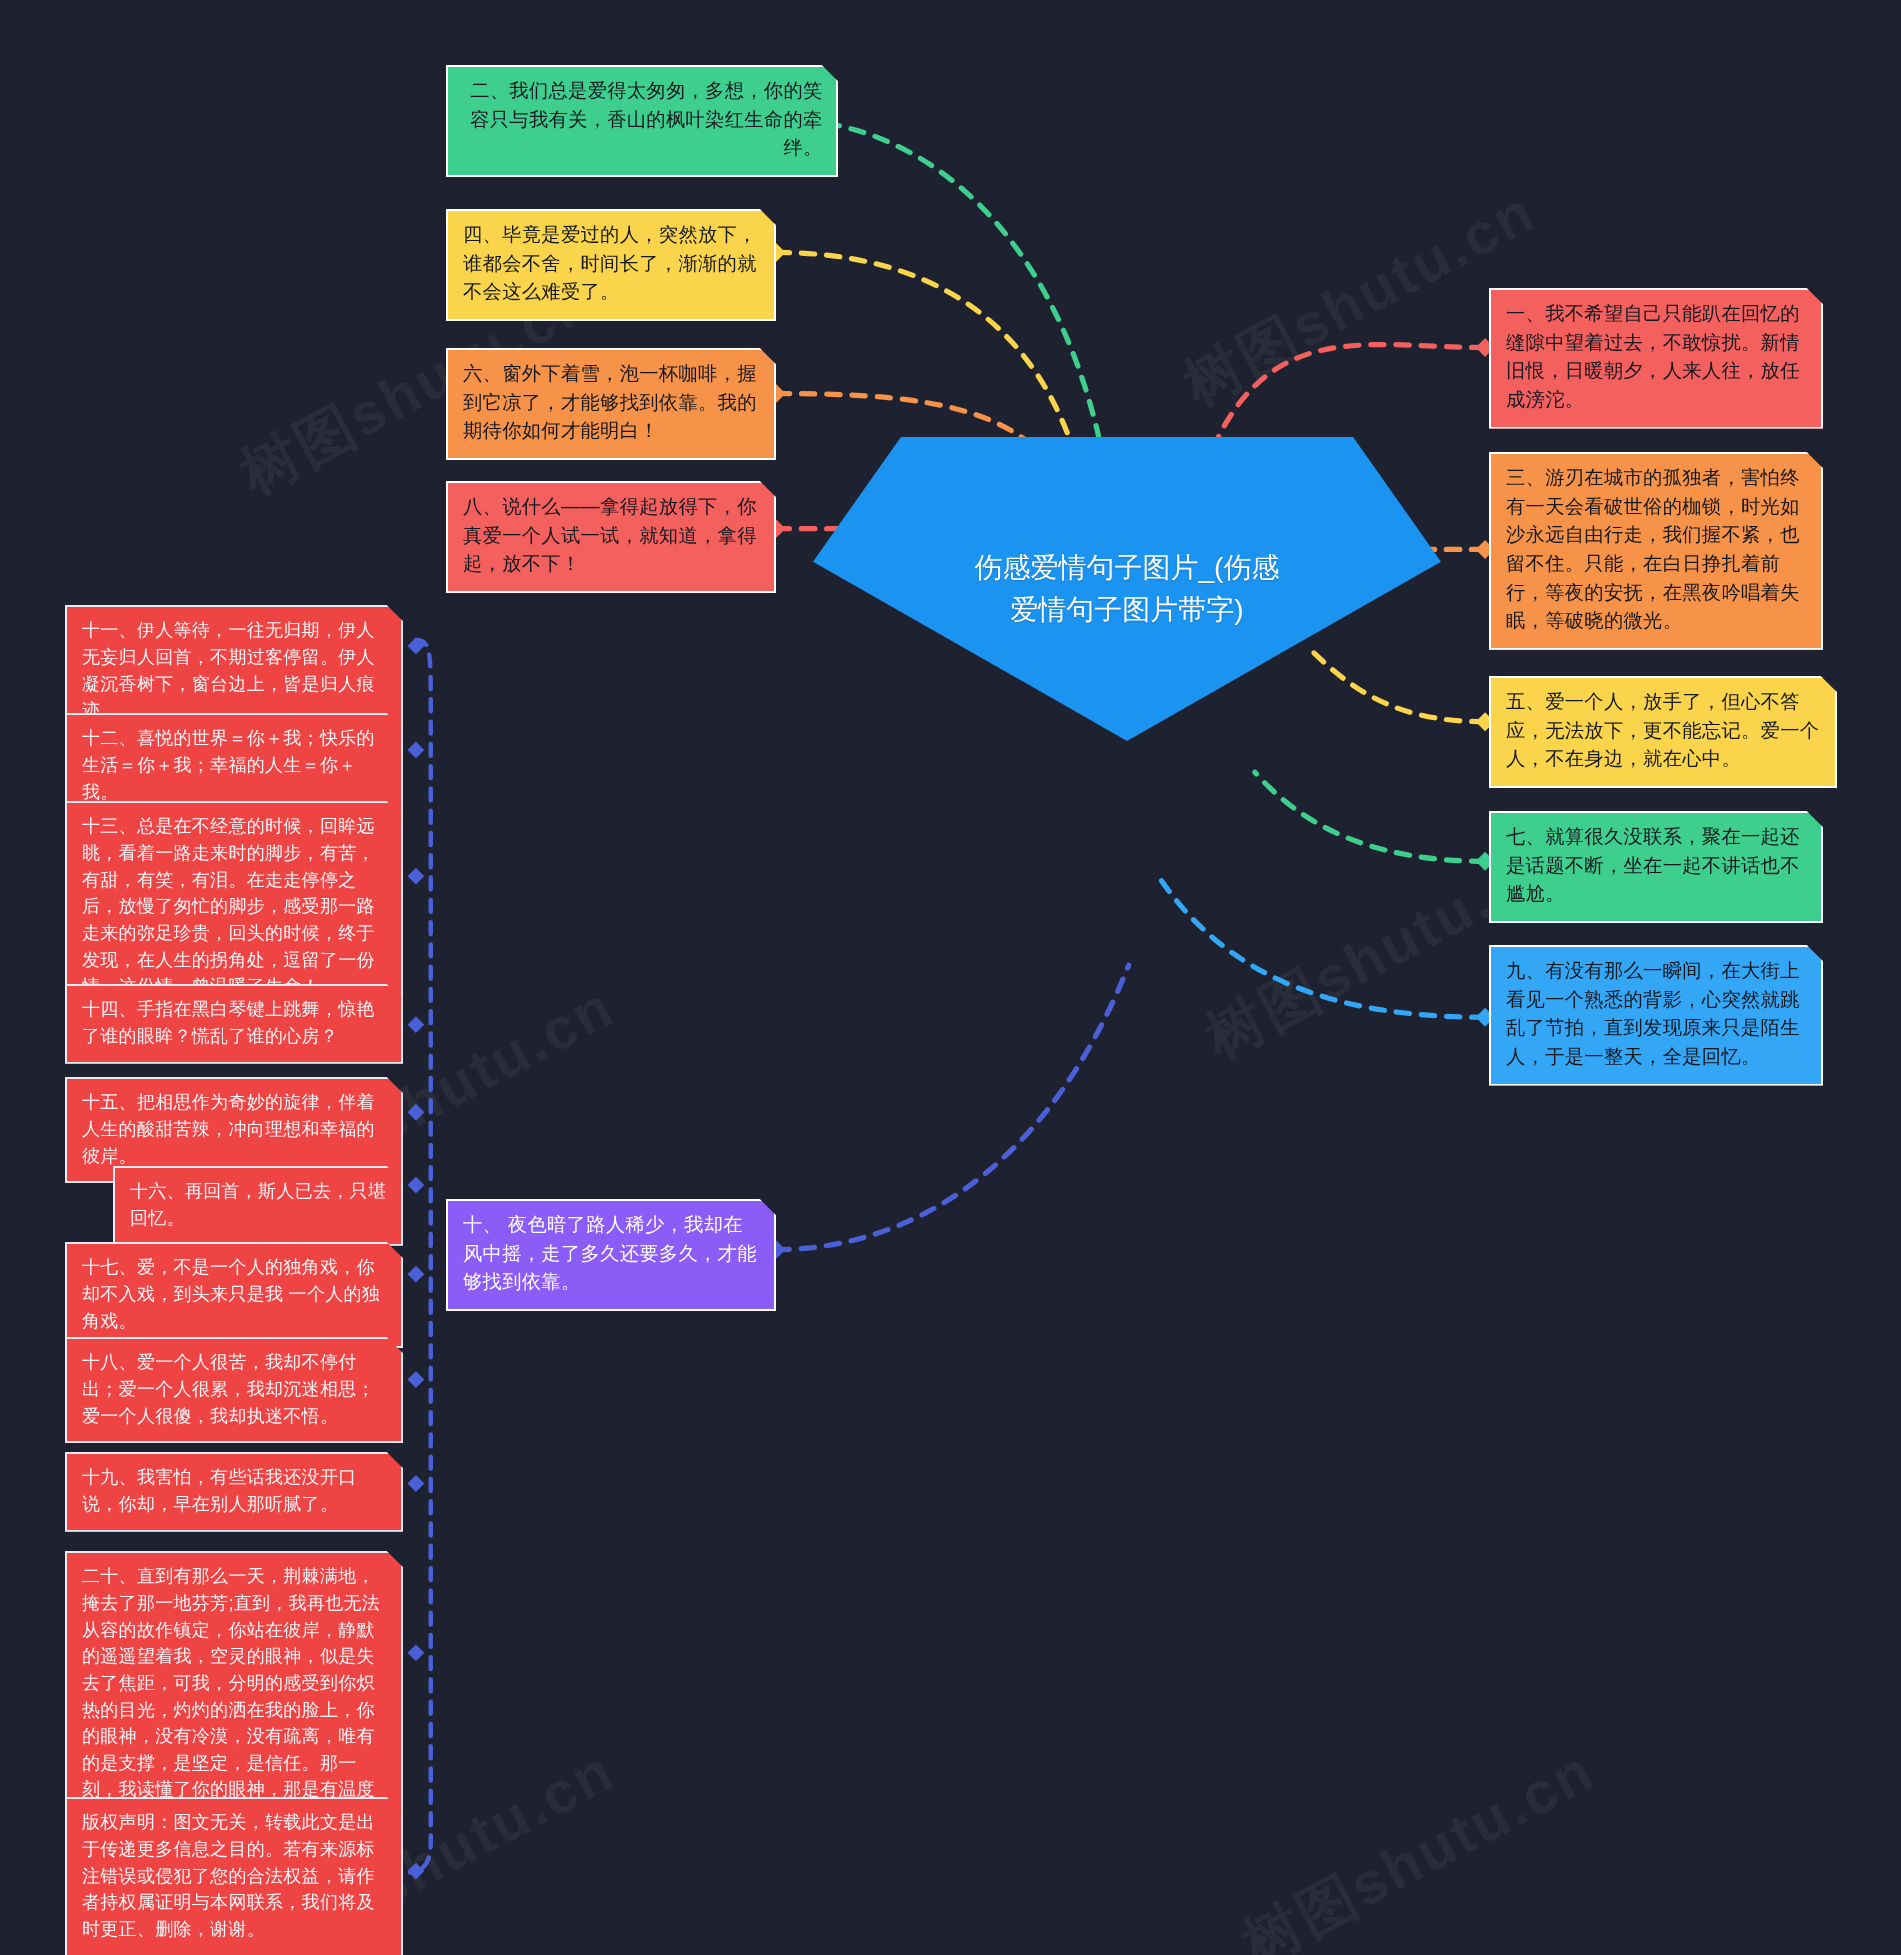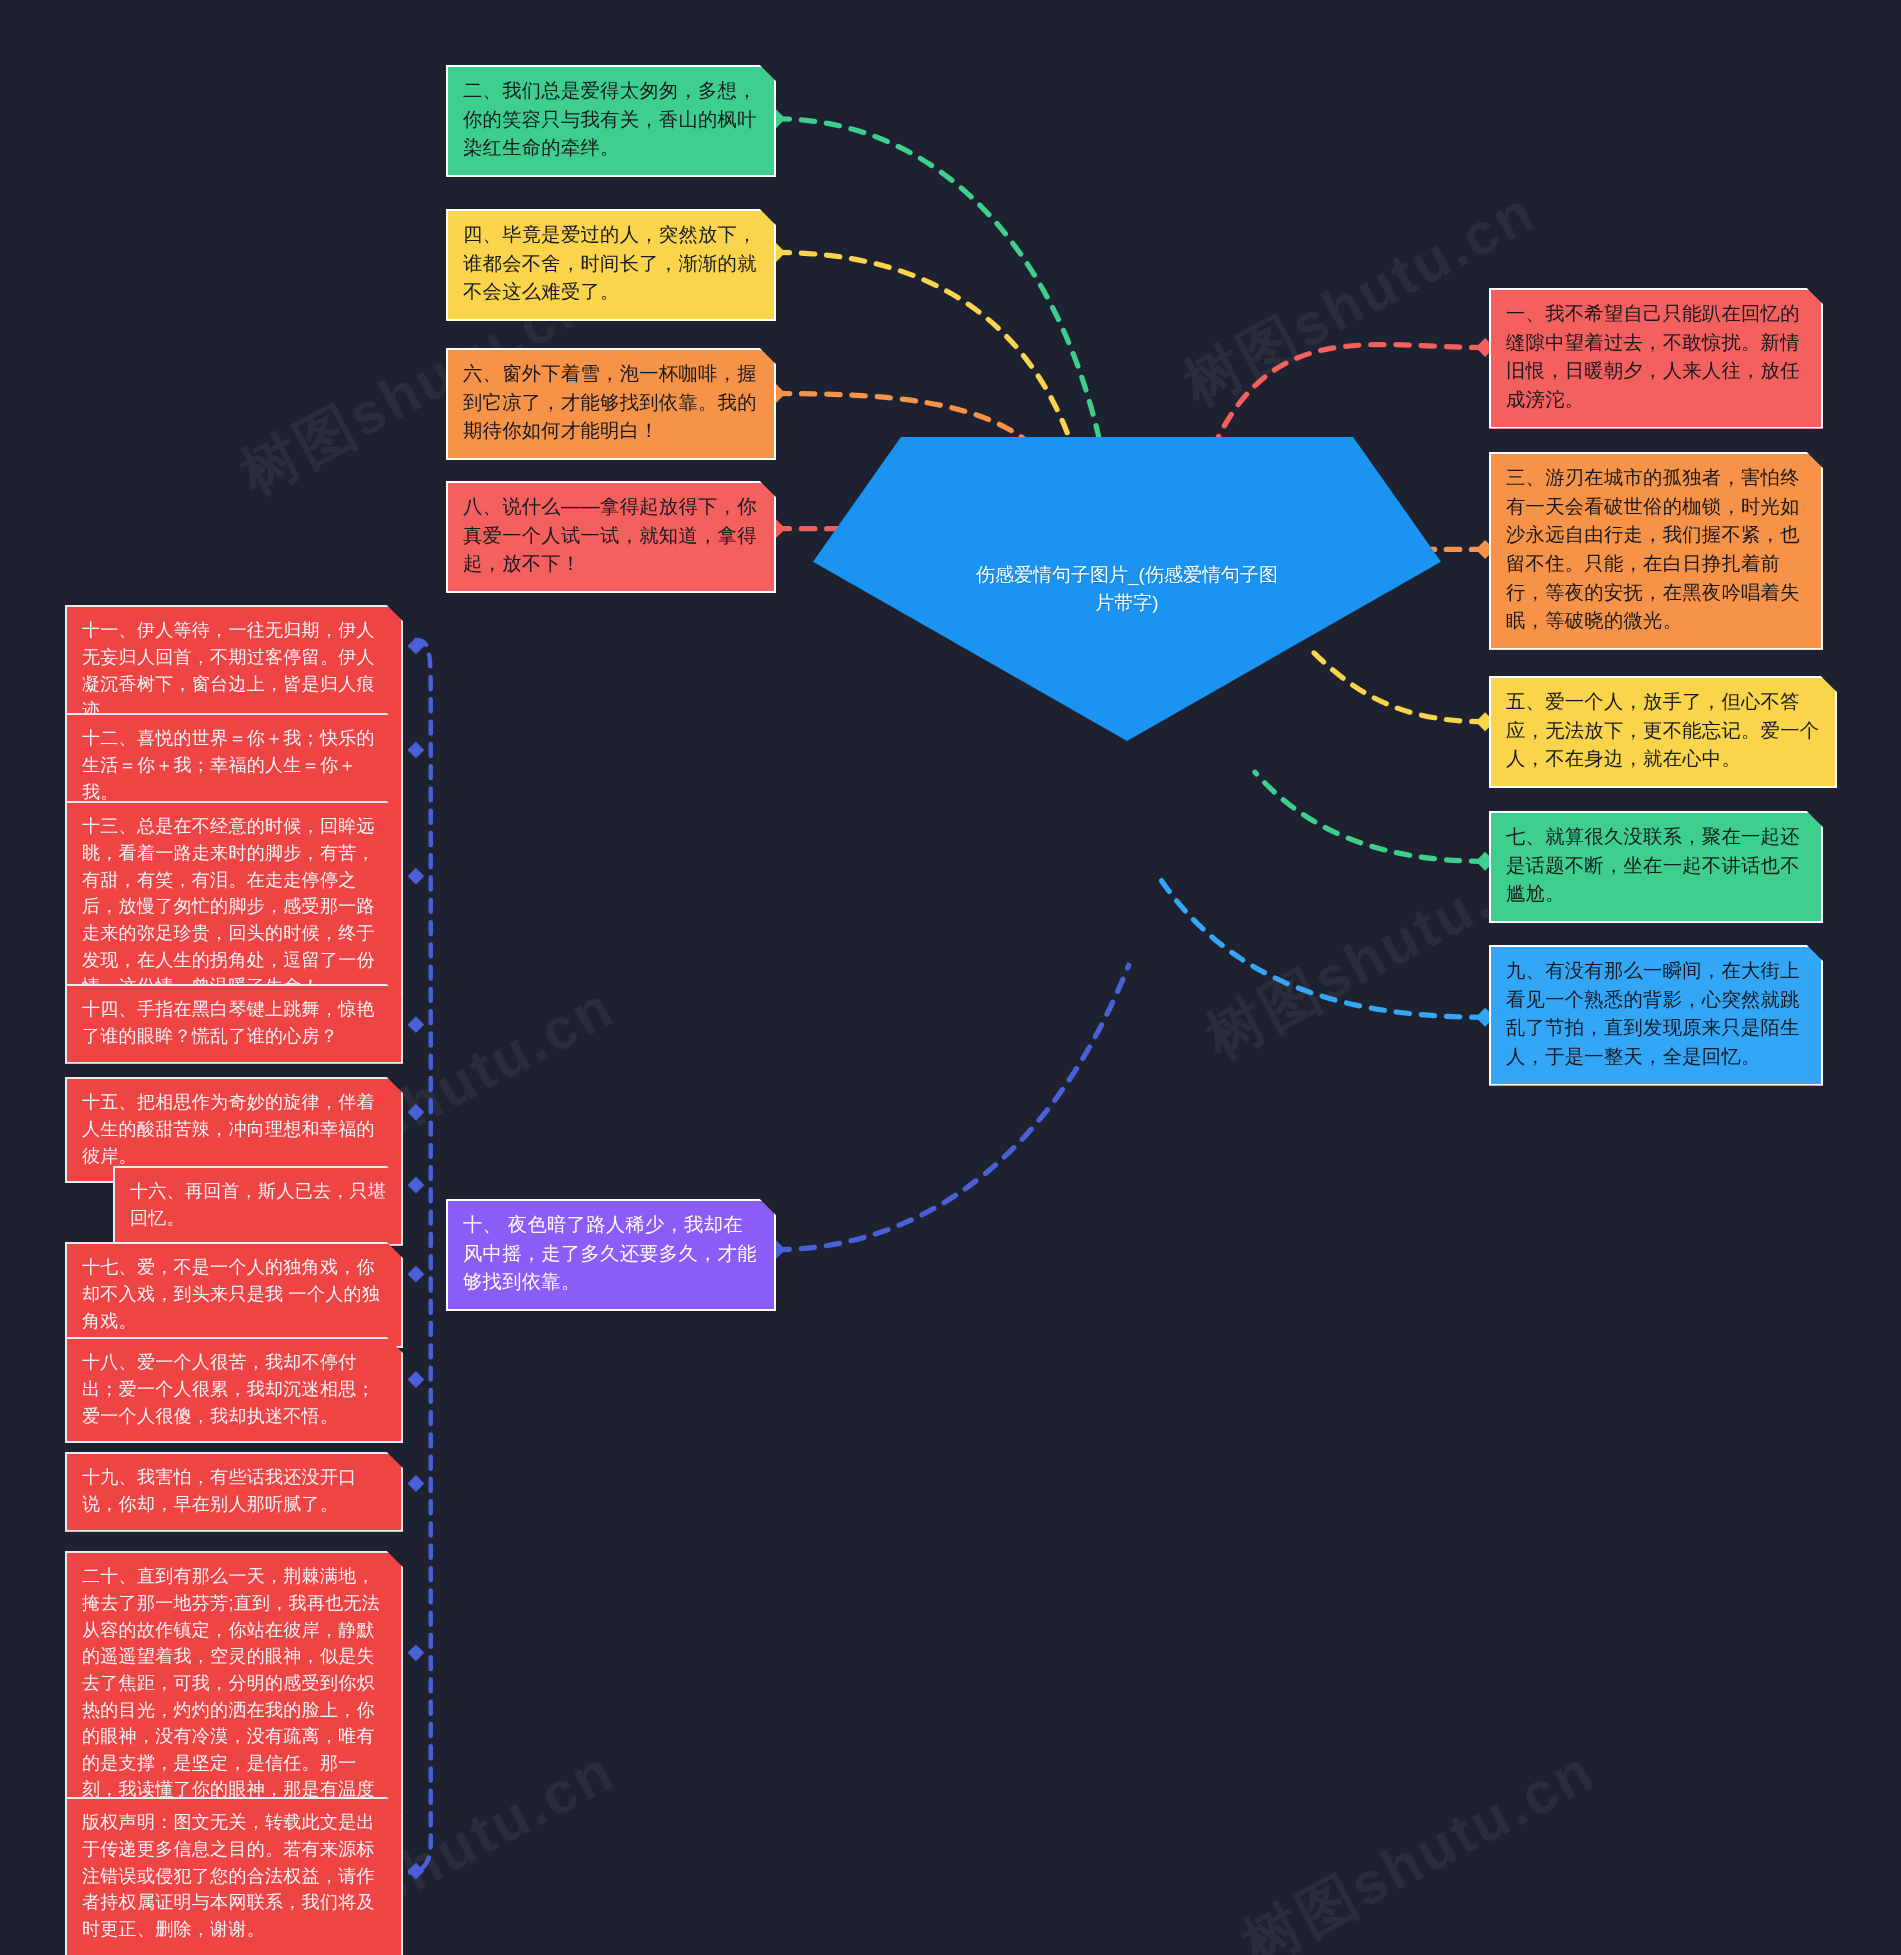--- a/index.html
+++ b/index.html
@@ -70,21 +70,21 @@
     width: 628px; height: 304px;
     background: #1b93f0;
     clip-path: polygon(14% 0%, 86% 0%, 100% 41%, 50% 100%, 0% 41%);
     display: flex;
     align-items: center;
     justify-content: center;
     text-align: center;
   }
   #center-node .title {
     color: #ffffff;
-    font-size: 19px;
+    font-size: 28px;
     line-height: 1.5;
     max-width: 319px;
     text-shadow: 0 0.7px 1.5px rgba(0,0,0,0.18);
   }
 </style>
 </head>
 <body>
 
 <div id="canvas">
 
@@ -134,21 +134,21 @@
       <rect x="552" y="1990" width="16" height="16" transform="rotate(45 560 1998)" fill="#4a60d8"></rect>
       <rect x="552" y="2218" width="16" height="16" transform="rotate(45 560 2226)" fill="#4a60d8"></rect>
       <rect x="552" y="2512" width="16" height="16" transform="rotate(45 560 2520)" fill="#4a60d8"></rect>
     </g>
   </svg>
 
   <div id="center-node">
     <div class="title">伤感爱情句子图片_(伤感爱情句子图片带字)</div>
   </div>
 
-  <div class="node clip c-green" style="left:446px; top:65px; width:330px;">
+  <div class="node clip c-green" style="left:446px; top:65px; width:392px;text-align:right;">
     <span class="txt">二、我们总是爱得太匆匆，多想，你的笑容只与我有关，香山的枫叶染红生命的牵绊。</span>
   </div>
 
   <div class="node clip c-yellow" style="left:446px; top:209px; width:330px;">
     <span class="txt">四、毕竟是爱过的人，突然放下，谁都会不舍，时间长了，渐渐的就不会这么难受了。</span>
   </div>
 
   <div class="node clip c-orange" style="left:446px; top:348px; width:330px;">
     <span class="txt">六、窗外下着雪，泡一杯咖啡，握到它凉了，才能够找到依靠。我的期待你如何才能明白！</span>
   </div>

